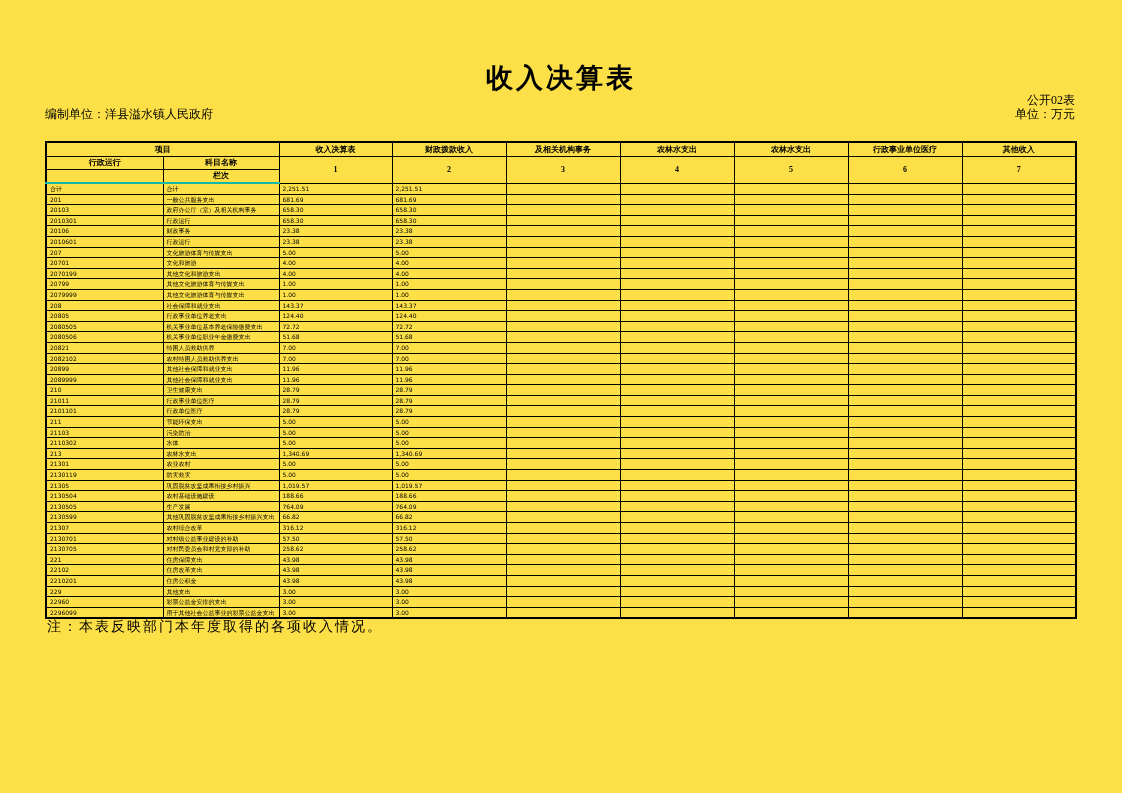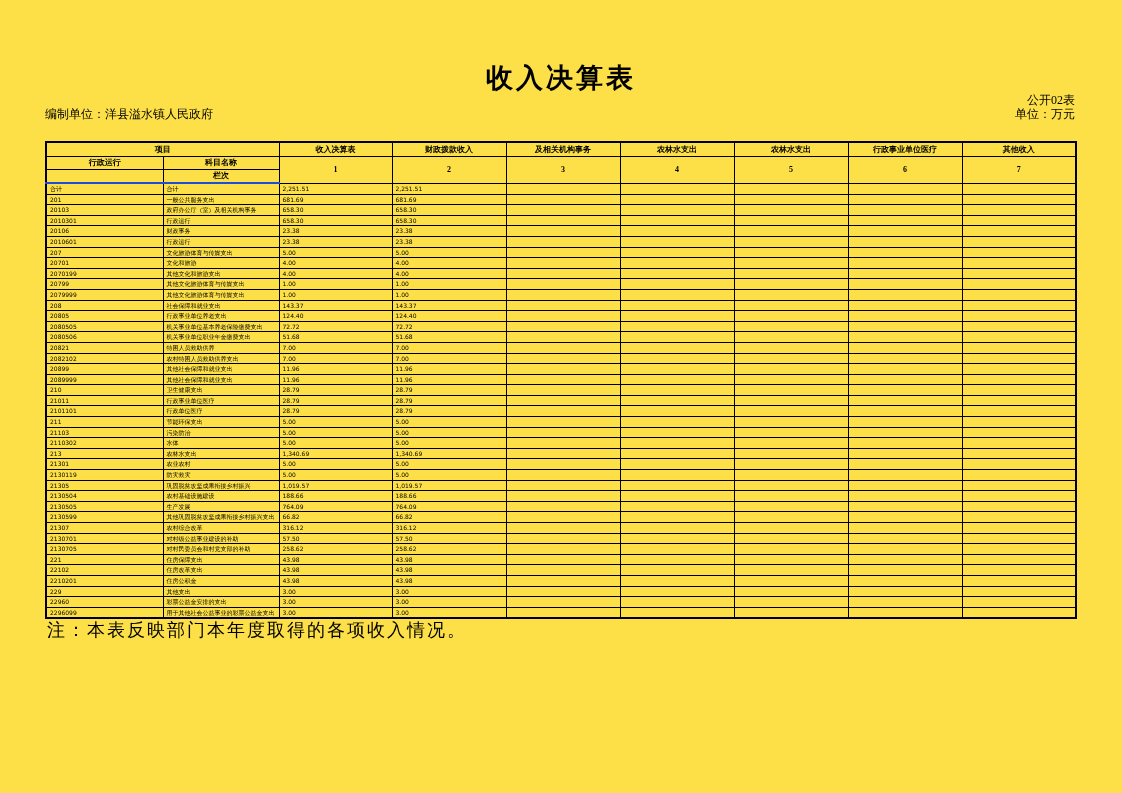--- a/index.html
+++ b/index.html
@@ -5,23 +5,23 @@
   html,body{margin:0;padding:0;background:#fff;}
   body{width:1122px;height:793px;font-family:"Liberation Serif","DejaVu Serif",serif;color:#000;}
   .page{position:relative;width:1122px;height:793px;background:#fde047;overflow:hidden;}
   .title{position:absolute;top:60px;left:0;width:100%;text-align:center;font-size:27px;font-weight:bold;letter-spacing:3px;}
   .table-no{position:absolute;top:92px;right:47px;font-size:12px;}
   .meta-row{position:absolute;top:106px;left:45px;width:1030px;display:flex;justify-content:space-between;font-size:12px;}
   table.main{position:absolute;top:141px;left:45px;width:1030px;border-collapse:collapse;table-layout:fixed;border:2px solid #000;}
   table.main th,table.main td{border:1px solid #000;overflow:hidden;white-space:nowrap;}
   thead th{font-size:8px;font-weight:bold;text-align:center;padding:0;height:12px;line-height:12px;}
   thead tr.r1 th{height:13px;}
-  thead tr.r3 th{border-bottom:2px solid #1d4ed8;}
+  thead tr.r3 th{border-bottom:2px solid #14b8a6;}
   tbody td{font-size:6.5px;height:9.6px;line-height:9.6px;padding:0 0 0 3px;text-align:left;font-family:"DejaVu Sans","Liberation Sans",sans-serif;font-size:6px;}
-  .note{position:absolute;top:618px;left:47px;font-size:18px;letter-spacing:2px;}
+  .note{position:absolute;top:618px;left:47px;font-size:14px;letter-spacing:2px;}
 </style>
 </head>
 <body>
 
 <div class="page">
   <div class="title">收入决算表</div>
   <div class="table-no">公开02表</div>
   <div class="meta-row">
     <span>编制单位：洋县溢水镇人民政府</span>
     <span>单位：万元</span>

